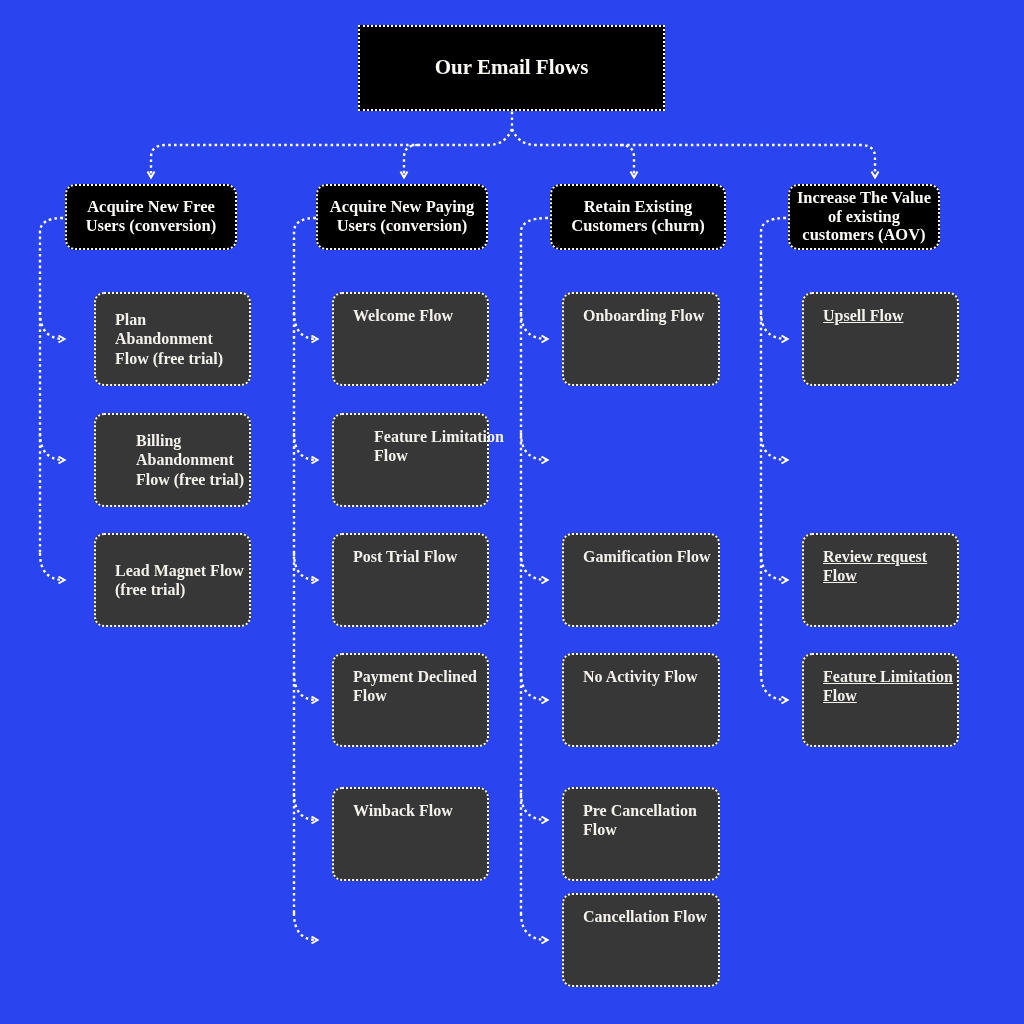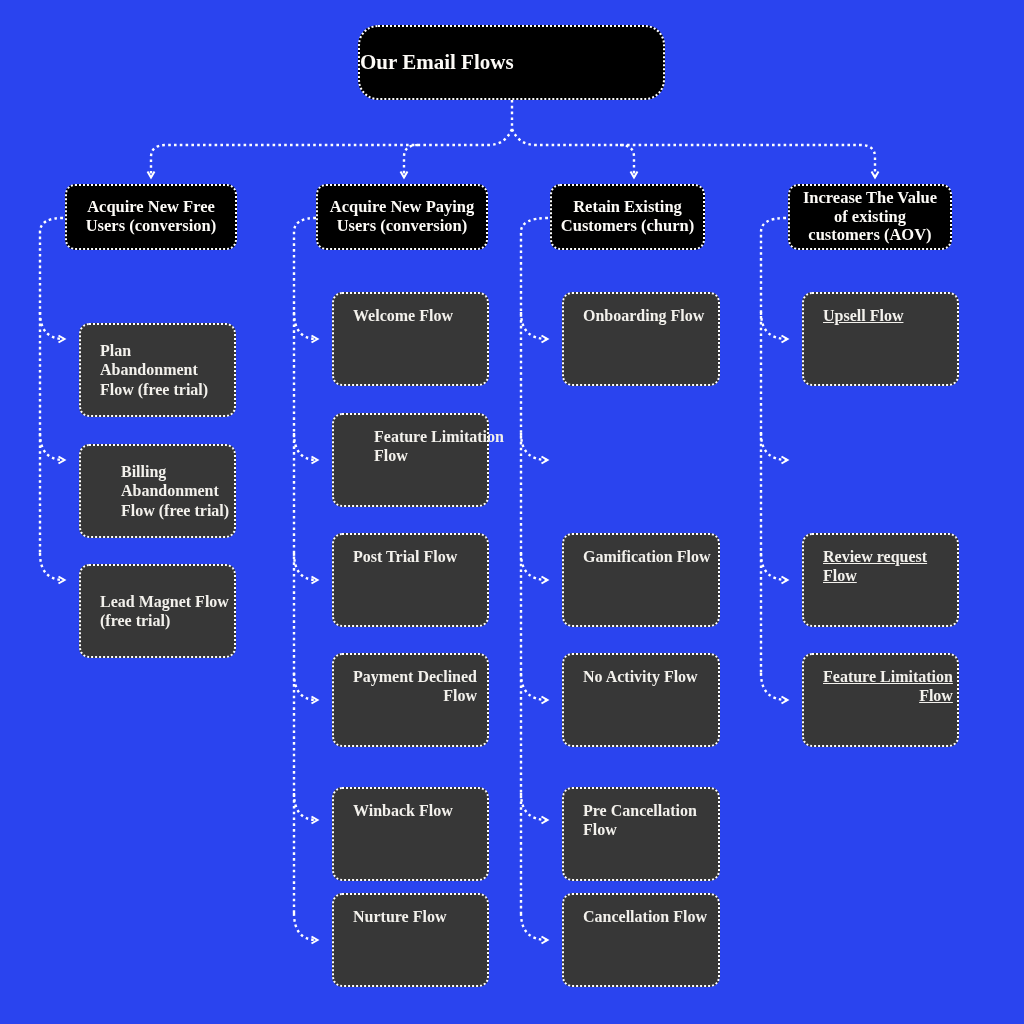--- a/index.html
+++ b/index.html
@@ -13,54 +13,54 @@
   .connector-layer{position:absolute;left:0;top:0;width:1024px;height:1024px;}
   .connector-layer path{stroke:var(--connector,#ffffff);fill:none;stroke-width:2.4;stroke-dasharray:2.6 3.2;}
   .connector-layer .arrowhead{stroke:var(--connector,#ffffff);fill:none;stroke-width:2;stroke-dasharray:none;}
   .node{
     position:absolute;
     border:2px dotted #fff;
     border-radius:10px;
     box-sizing:border-box;
   }
   .title-node{
-    left:358px;top:25px;width:307px;height:75px;
+    left:358px;top:25px;width:307px;height:86px;
     background:var(--root-fill,#000);
     color:#fdfbf7;
-    display:flex;align-items:center;
-    border-radius:20px;
+    display:flex;align-items:center;justify-content:center;
+    border-radius:0;
   }
   .title-node .node-label{font:700 21px/1.1 "Liberation Serif",serif;white-space:pre;}
   .header{
     top:184px;height:66px;
     background:var(--header-fill,#000);
     color:#fdfbf7;
     display:flex;align-items:center;justify-content:center;
     text-align:center;
   }
   .header .node-label{font:700 16.5px/1.15 "Liberation Serif",serif;white-space:pre;}
   .h1{left:65px;width:172px;}
   .h2{left:316px;width:172px;}
-  .h3{left:550px;width:155px;}
-  .h4{left:788px;width:164px;}
+  .h3{left:550px;width:176px;}
+  .h4{left:788px;width:152px;}
   .child{
     height:94px;
     background:var(--child-fill,#373737);
     color:var(--text,#f3f1ec);
     display:flex;align-items:flex-start;
     padding:12px 4px 0 19px;
   }
   .child .node-label{font:700 16px/1.2 "Liberation Serif",serif;white-space:pre;}
   .center-v{align-items:center;padding-top:0;}
-  .c1{left:79px;width:157px;margin-top:31px;}
+  .c1{left:94px;width:157px;}
   .c2{left:332px;width:157px;}
   .c3{left:562px;width:158px;}
   .c4{left:802px;width:157px;text-decoration:underline;}
   .r0{top:292px;} .r1{top:413px;padding-left:40px;} .r2{top:533px;}
-  .r3{top:653px;text-align:right;} .r4{top:773px;margin-top:14px;} .r5{top:893px;}
+  .r3{top:653px;} .r4{top:773px;margin-top:14px;} .r5{top:893px;}
 </style>
 </head>
 <body>
 
 <div class="canvas">
 
   <svg class="connector-layer" width="1024" height="1024" viewBox="0 0 1024 1024" xmlns="http://www.w3.org/2000/svg">
     <defs>
       <marker id="arrow" viewBox="0 0 10 10" refX="7" refY="5" markerWidth="10" markerHeight="10" orient="auto-start-reverse" markerUnits="userSpaceOnUse">
         <path class="arrowhead" d="M1.5,1.5 L7.5,5 L1.5,8.5"></path>
@@ -158,23 +158,20 @@
   <div class="node child c2 r2">
     <span class="node-label">Post Trial Flow</span>
   </div>
   <div class="node child c2 r3">
     <span class="node-label">Payment Declined
 Flow</span>
   </div>
   <div class="node child c2 r4">
     <span class="node-label">Winback Flow</span>
   </div>
-  <div class="node child c2 r5">
-    <span class="node-label">Nurture Flow</span>
-  </div>
 
   <div class="node child c3 r0">
     <span class="node-label">Onboarding Flow</span>
   </div>
   <div class="node child c3 r2">
     <span class="node-label">Gamification Flow</span>
   </div>
   <div class="node child c3 r3">
     <span class="node-label">No Activity Flow</span>
   </div>

